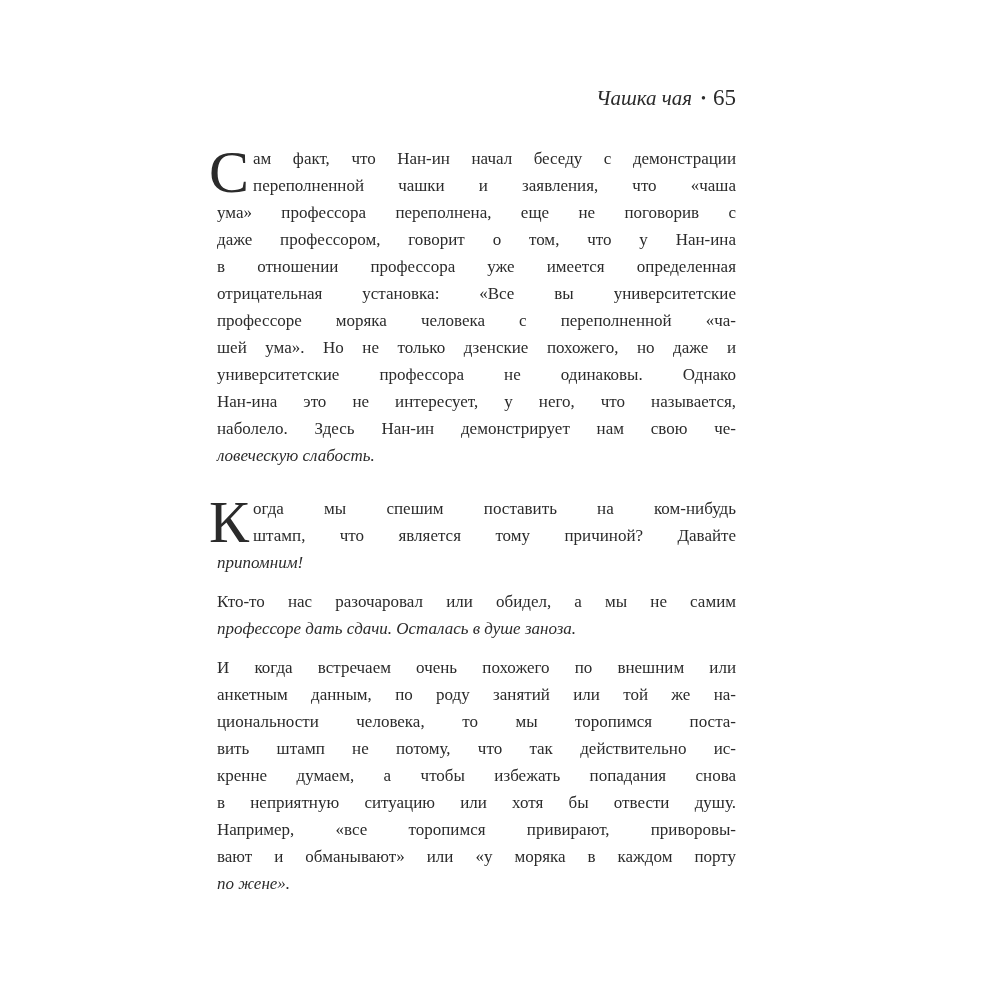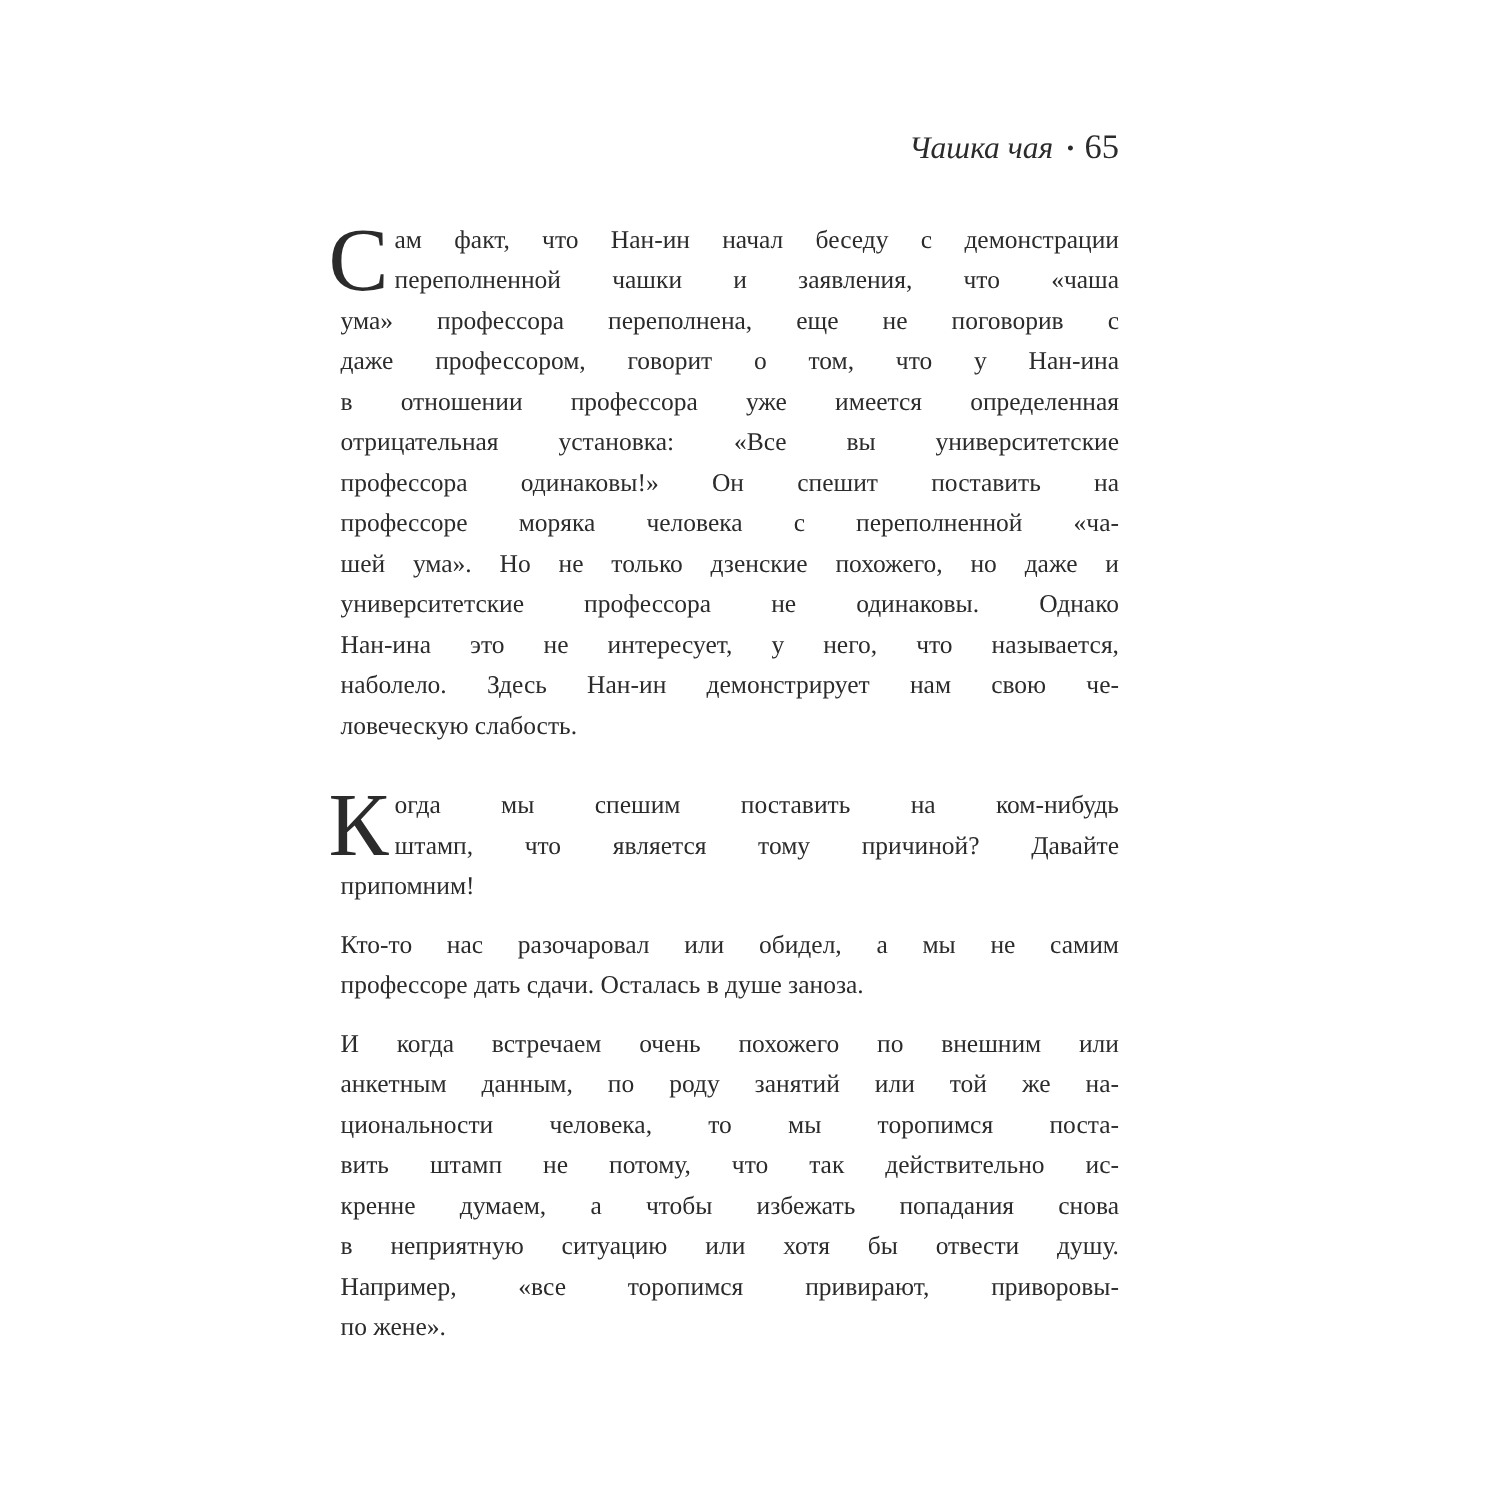--- a/index.html
+++ b/index.html
@@ -6,21 +6,21 @@
   body {
     width: 1000px; height: 1000px;
     background: #ffffff;
     font-family: "Liberation Serif", serif;
     color: #2b2b2b;
     position: relative;
     overflow: hidden;
   }
   .text-column {
     position: absolute;
-    left: 227px; top: 84px;
+    left: 217px; top: 84px;
     width: 519px;
   }
   .page-header {
     text-align: right;
     font-size: 21px;
     line-height: 27px;
     margin-bottom: 33px;
     white-space: nowrap;
   }
   .running-title { font-style: italic; }
@@ -38,20 +38,21 @@
 
   .line {
     font-size: 17px;
     line-height: 27px;
     text-align: justify;
     text-align-last: justify;
   }
   .line.last {
     text-align: left;
     text-align-last: left;
+    font-style: italic;
   }
   .dropcap {
     float: left;
     font-size: 60px;
     line-height: 54px;
     height: 54px;
     margin: 0 4px 0 -8px;
   }
 </style>
 </head>
@@ -63,21 +64,20 @@
   </div>
   <div id="text-block">
       <div class="para has-drop">
         <span class="dropcap">С</span>
         <div class="line">ам факт, что Нан-ин начал беседу с демонстрации</div>
         <div class="line">переполненной чашки и заявления, что «чаша</div>
         <div class="line">ума» профессора переполнена, еще не поговорив с</div>
         <div class="line">даже профессором, говорит о том, что у Нан-ина</div>
         <div class="line">в отношении профессора уже имеется определенная</div>
         <div class="line">отрицательная установка: «Все вы университетские</div>
-        <div class="line">профессора одинаковы!» Он спешит поставить на</div>
         <div class="line">профессоре моряка человека с переполненной «ча-</div>
         <div class="line">шей ума». Но не только дзенские похожего, но даже и</div>
         <div class="line">университетские профессора не одинаковы. Однако</div>
         <div class="line">Нан-ина это не интересует, у него, что называется,</div>
         <div class="line">наболело. Здесь Нан-ин демонстрирует нам свою че-</div>
         <div class="line last">ловеческую слабость.</div>
       </div>
       <div class="para has-drop">
         <span class="dropcap">К</span>
         <div class="line">огда мы спешим поставить на ком-нибудь</div>
@@ -89,16 +89,17 @@
         <div class="line last">профессоре дать сдачи. Осталась в душе заноза.</div>
       </div>
       <div class="para">
         <div class="line">И когда встречаем очень похожего по внешним или</div>
         <div class="line">анкетным данным, по роду занятий или той же на-</div>
         <div class="line">циональности человека, то мы торопимся поста-</div>
         <div class="line">вить штамп не потому, что так действительно ис-</div>
         <div class="line">кренне думаем, а чтобы избежать попадания снова</div>
         <div class="line">в неприятную ситуацию или хотя бы отвести душу.</div>
         <div class="line">Например, «все торопимся привирают, приворовы-</div>
+        <div class="line">вают и обманывают» или «у моряка в каждом порту</div>
         <div class="line last">по жене».</div>
       </div>
     </div>
 </div>
 
 </body></html>

